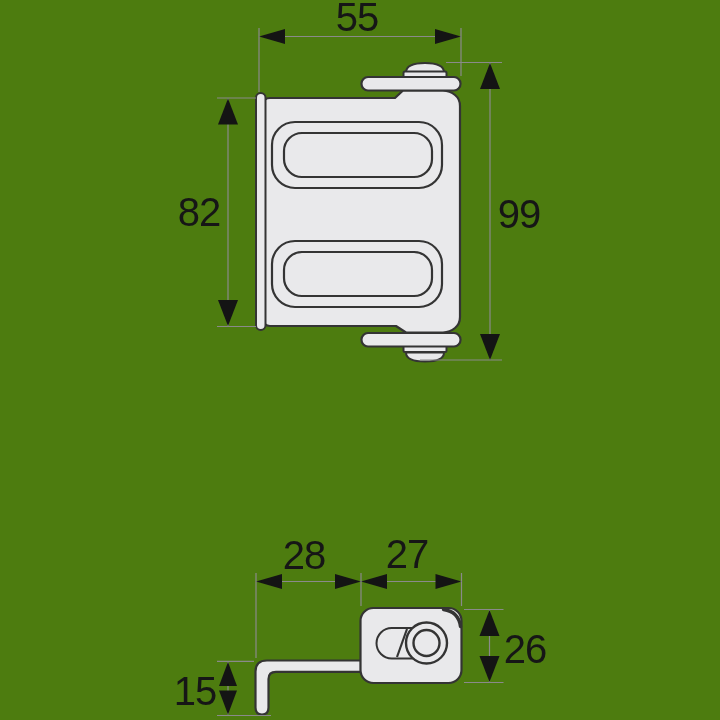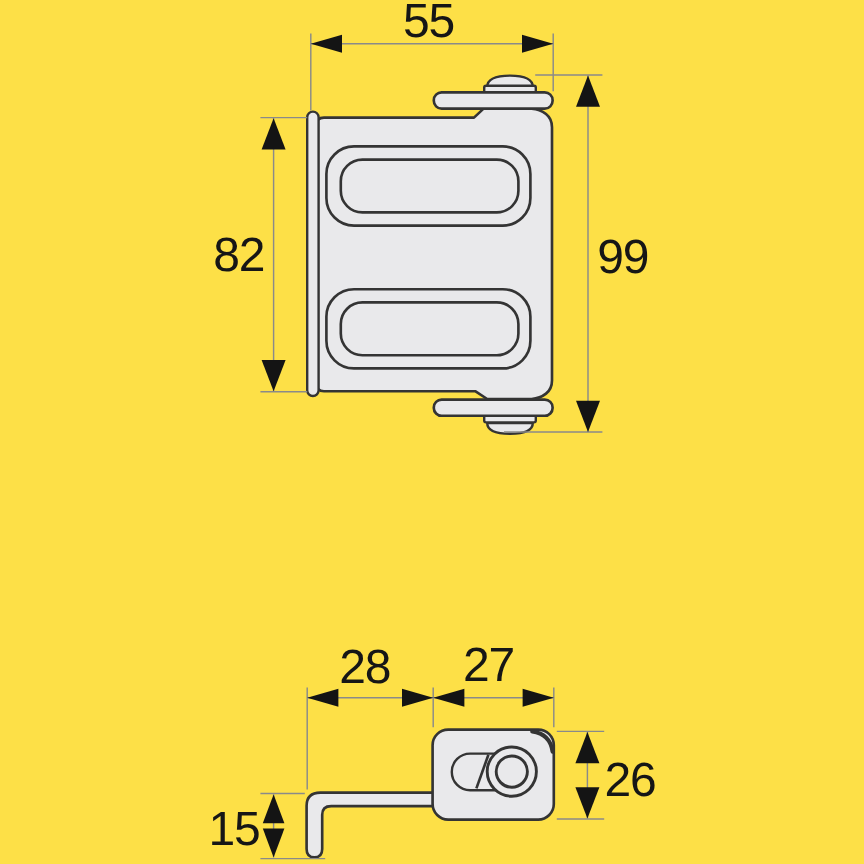--- a/index.html
+++ b/index.html
@@ -1,16 +1,16 @@
 <!DOCTYPE html>
 <html><head>
 <meta charset="utf-8">
 <style>
   html,body{margin:0;padding:0;background:#ffffff;}
-  .stage{width:720px;height:720px;position:relative;background:#fde047;overflow:hidden;}
+  .stage{width:720px;height:720px;position:relative;background:#4d7c0f;overflow:hidden;}
   svg{display:block;}
   .part{fill:#e9e9eb;stroke:#343434;stroke-width:2.2;stroke-linejoin:round;}
   .part-thin{fill:#e9e9eb;stroke:#343434;stroke-width:2;stroke-linejoin:round;}
   .groove{fill:none;stroke:#343434;stroke-width:2.2;}
   .curl{fill:none;stroke:#343434;stroke-width:3.4;stroke-linecap:round;}
   .dimline{stroke:#8a8a8a;stroke-width:1.2;fill:none;}
   .arrow{fill:#141414;stroke:none;}
   .dimtext{font-family:"Liberation Sans",sans-serif;font-size:40px;fill:#161616;
            text-anchor:middle;letter-spacing:-1px;}
 </style>

